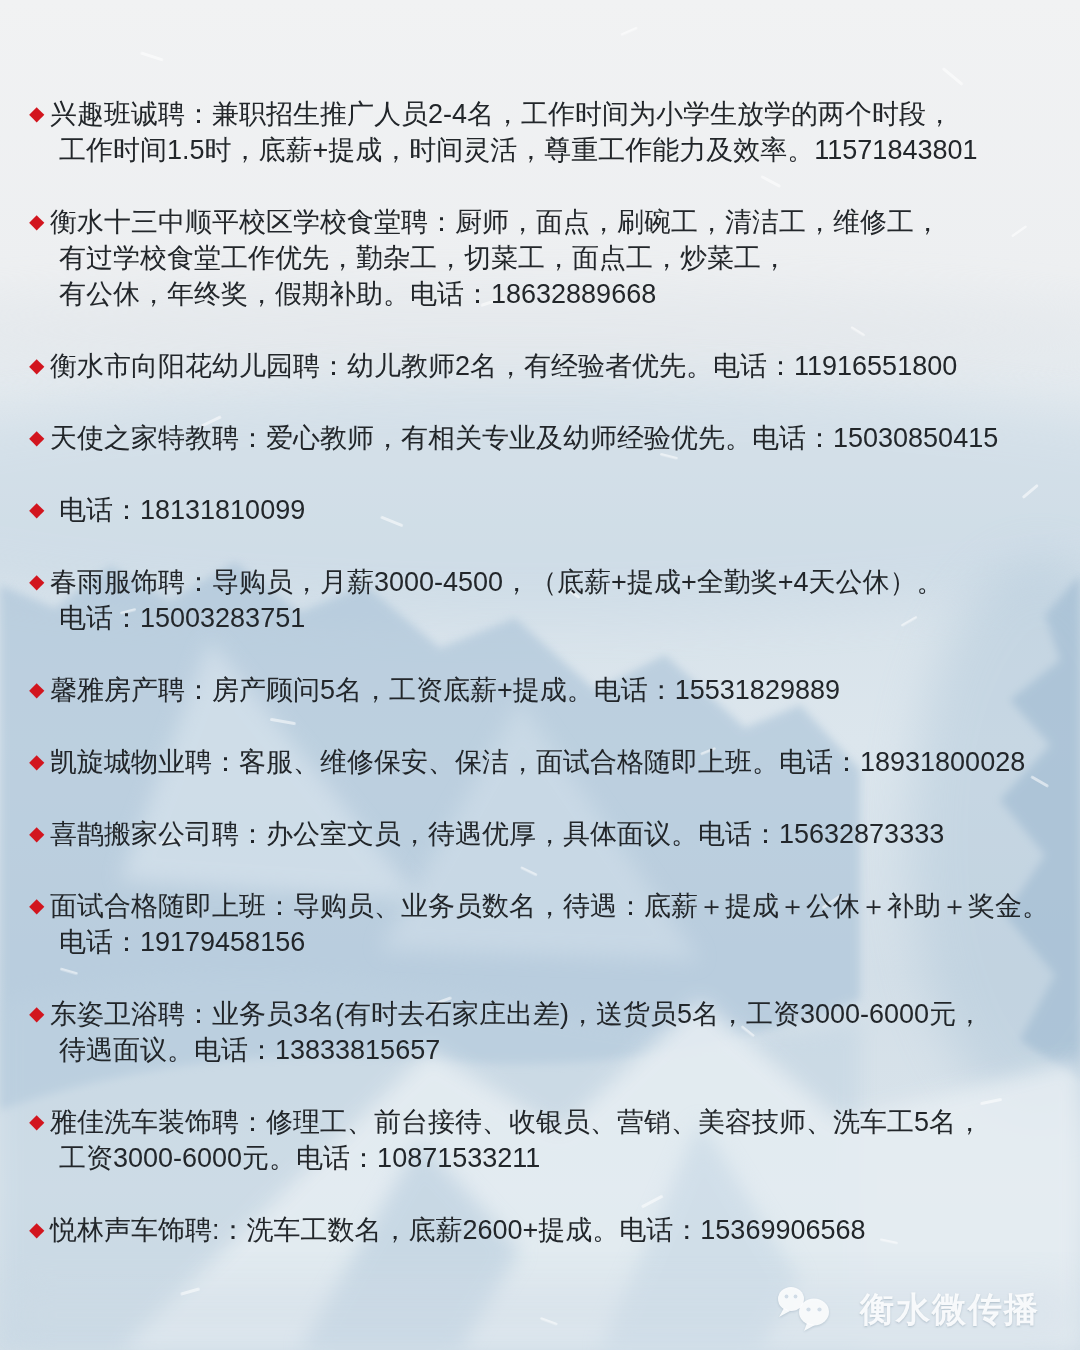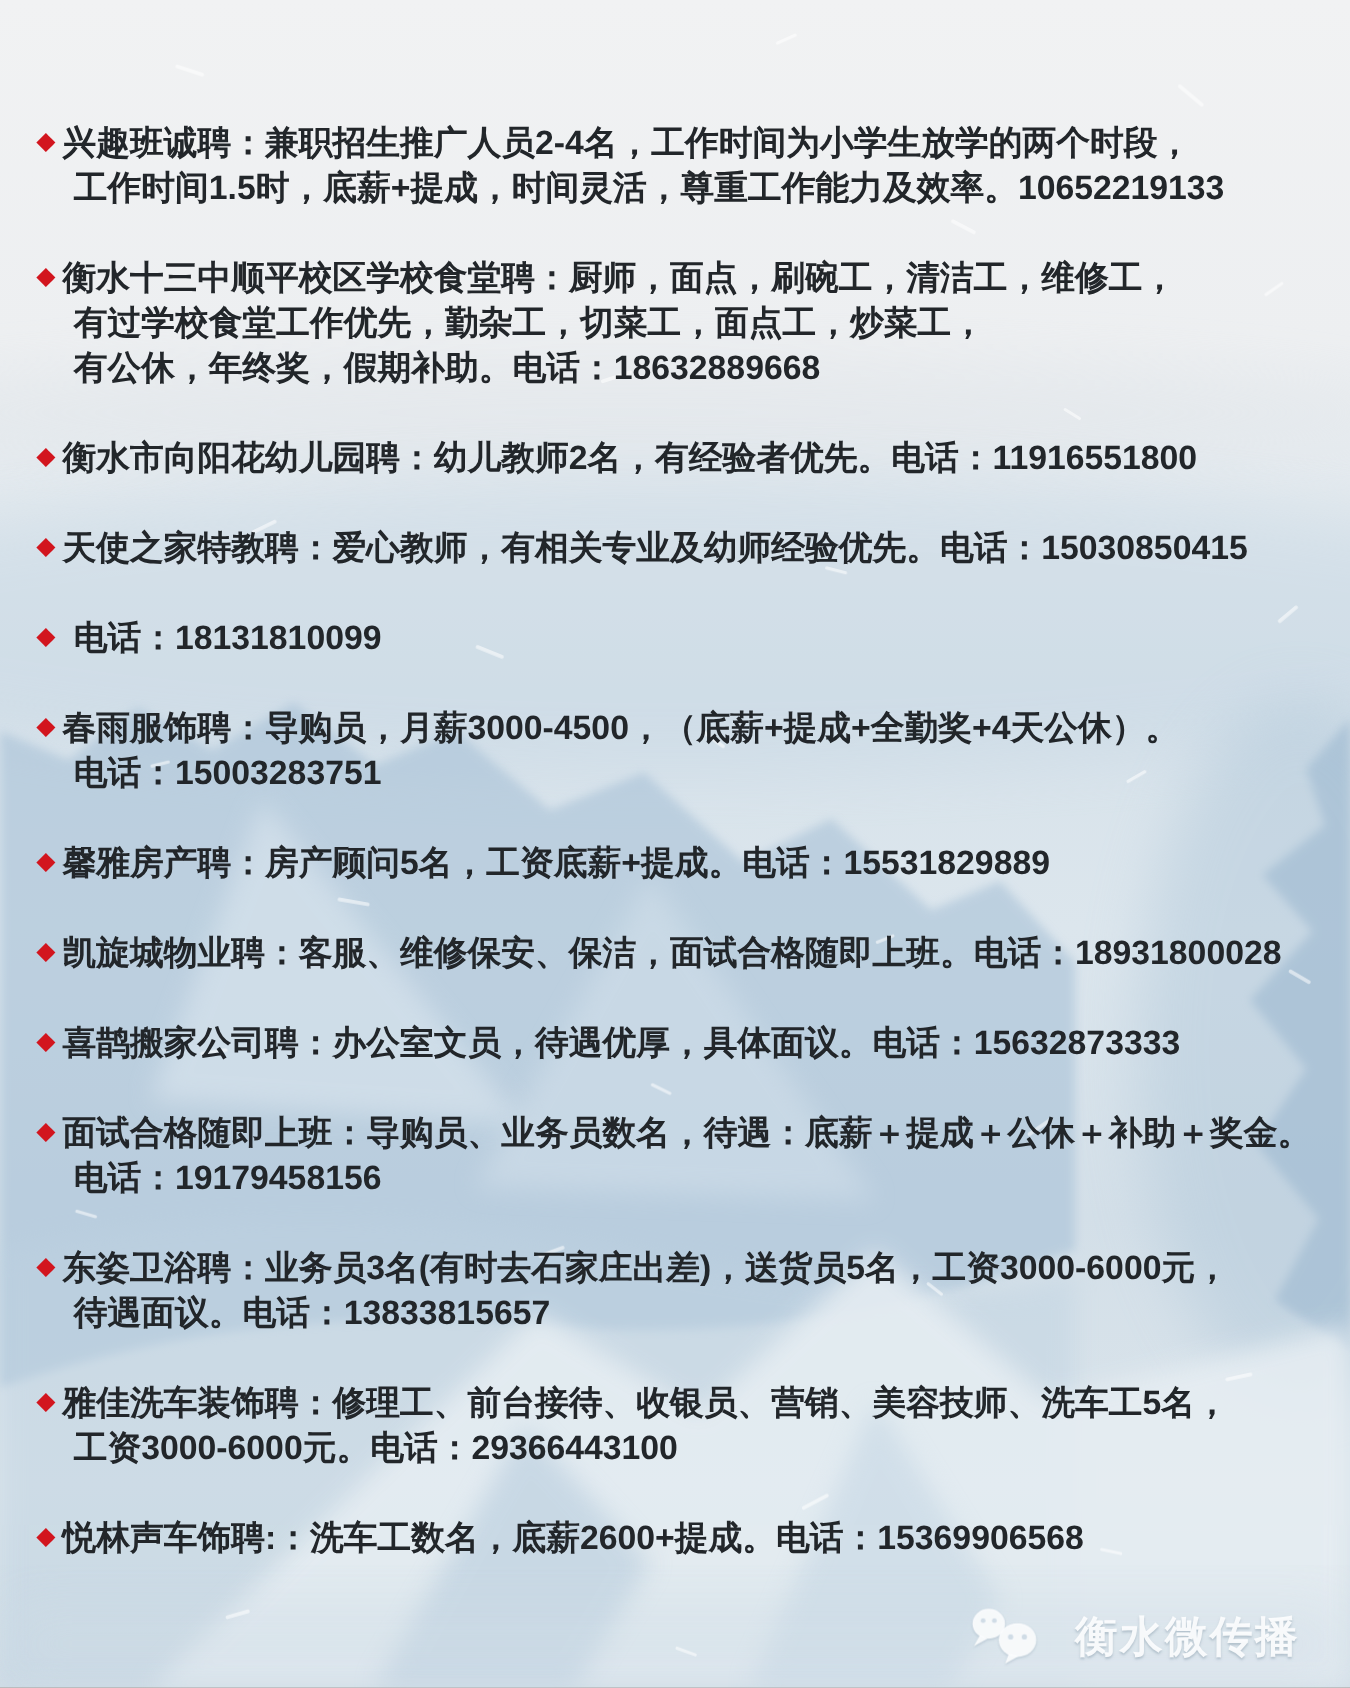--- a/index.html
+++ b/index.html
@@ -17,21 +17,21 @@
     box-sizing:border-box;
   }
   .listing {
     position:relative;
     margin:0 0 36px 0;
     padding-left:50px;
   }
   .listing .line {
     font-size:27px;
     line-height:36px;
-    font-weight:700;
+    font-weight:400;
     color:#22262a;
     white-space:nowrap;
   }
   .listing .line.cont { padding-left:9px; }
   .bullet {
     position:absolute; left:29px; top:7px;
     font-size:20px; line-height:20px;
     color:#d2151e;
   }
   .watermark {
@@ -125,21 +125,21 @@
       <rect x="180" y="1290" width="20" height="3" rx="1.5" transform="rotate(-16 190 1291)"></rect>
       <rect x="540" y="1320" width="18" height="2.5" rx="1.2" transform="rotate(20 549 1321)"></rect>
     </g>
   </svg>
 
   <div class="content">
 
     <div class="listing">
       <span class="bullet">◆</span>
       <div class="line">兴趣班诚聘：兼职招生推广人员2-4名，工作时间为小学生放学的两个时段，</div>
-      <div class="line cont">工作时间1.5时，底薪+提成，时间灵活，尊重工作能力及效率。10652219133</div>
+      <div class="line cont">工作时间1.5时，底薪+提成，时间灵活，尊重工作能力及效率。11571843801</div>
     </div>
 
     <div class="listing">
       <span class="bullet">◆</span>
       <div class="line">衡水十三中顺平校区学校食堂聘：厨师，面点，刷碗工，清洁工，维修工，</div>
       <div class="line cont">有过学校食堂工作优先，勤杂工，切菜工，面点工，炒菜工，</div>
       <div class="line cont">有公休，年终奖，假期补助。电话：18632889668</div>
     </div>
 
     <div class="listing">
@@ -186,21 +186,21 @@
 
     <div class="listing">
       <span class="bullet">◆</span>
       <div class="line">东姿卫浴聘：业务员3名(有时去石家庄出差)，送货员5名，工资3000-6000元，</div>
       <div class="line cont">待遇面议。电话：13833815657</div>
     </div>
 
     <div class="listing">
       <span class="bullet">◆</span>
       <div class="line">雅佳洗车装饰聘：修理工、前台接待、收银员、营销、美容技师、洗车工5名，</div>
-      <div class="line cont">工资3000-6000元。电话：29366443100</div>
+      <div class="line cont">工资3000-6000元。电话：10871533211</div>
     </div>
 
     <div class="listing">
       <span class="bullet">◆</span>
       <div class="line">悦林声车饰聘:：洗车工数名，底薪2600+提成。电话：15369906568</div>
     </div>
 
   </div>
 
   <div class="watermark">

